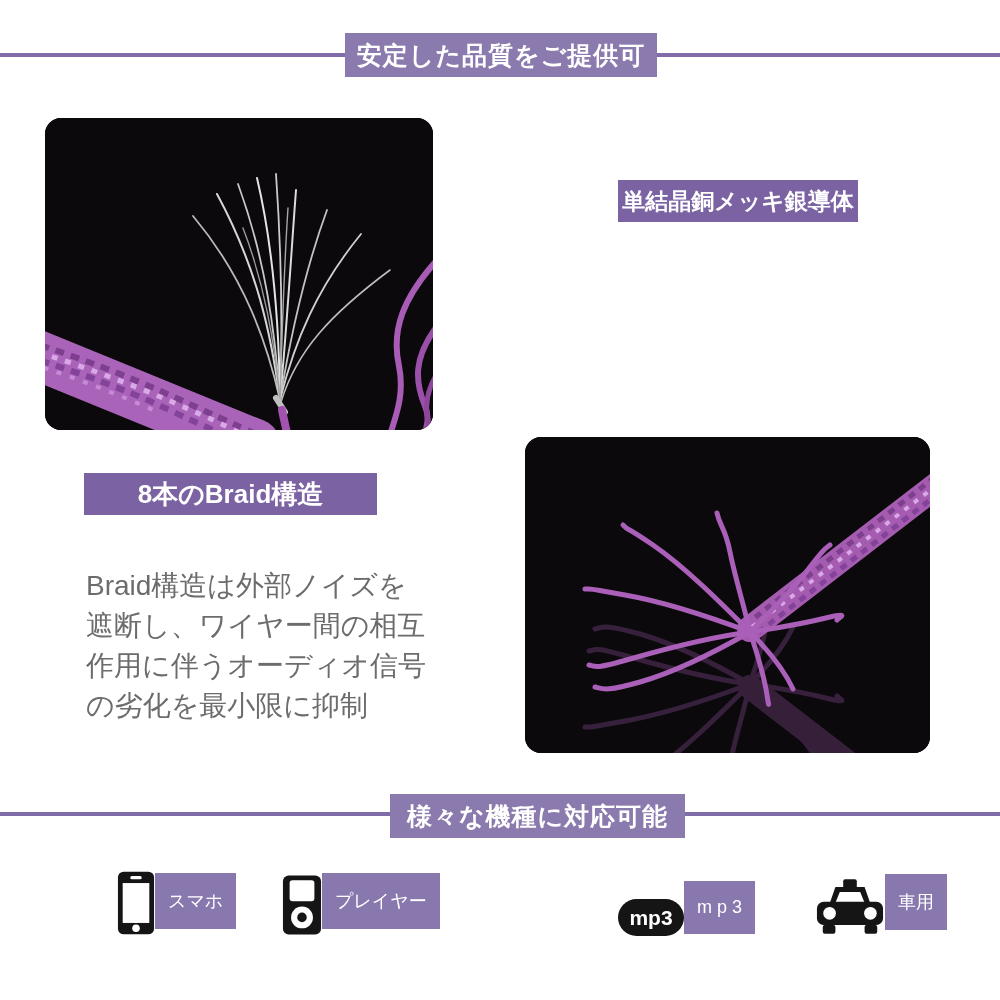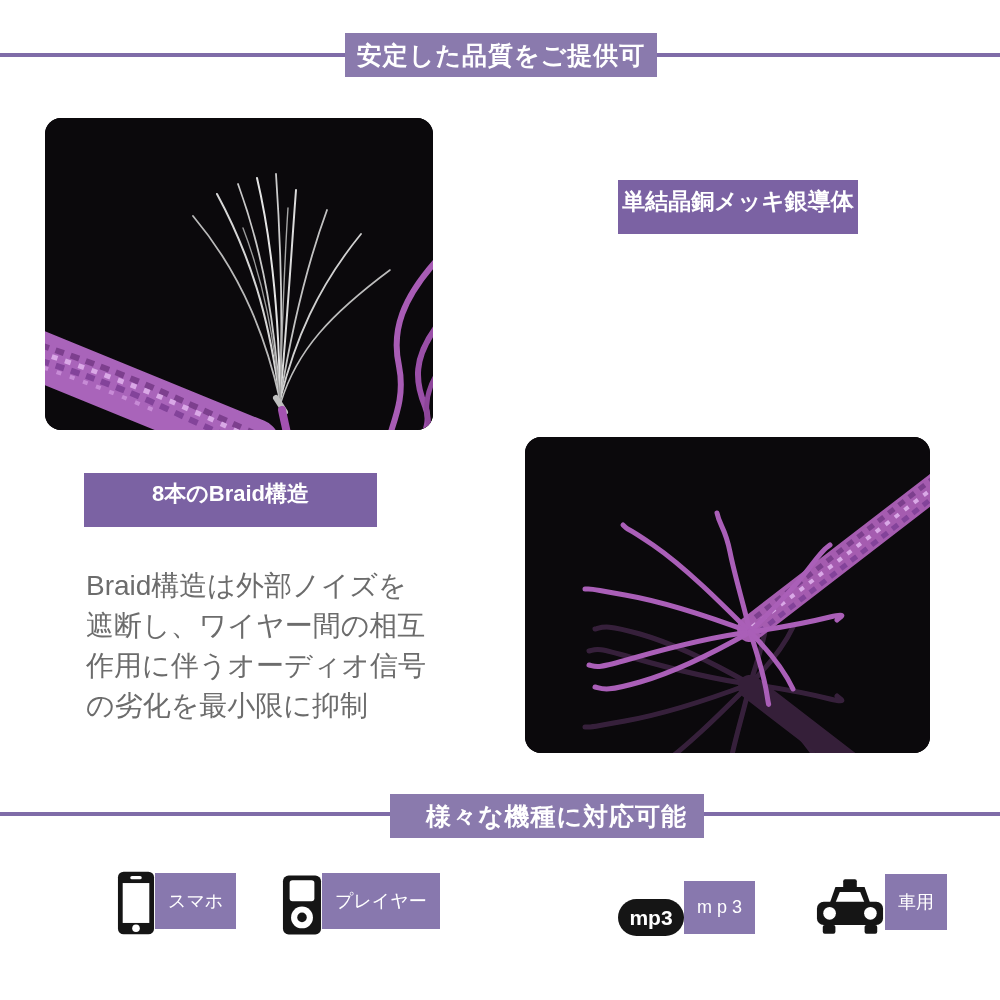--- a/index.html
+++ b/index.html
@@ -8,27 +8,27 @@
     font-family:"Liberation Sans", sans-serif;overflow:hidden;
   }
   .rule{position:absolute;left:0;width:1000px;height:4px;background:#7f6ca8;}
   .rule.top{top:53px;}
   .rule.bottom{top:812px;}
   .banner{
     position:absolute;background:#8a7aad;color:#ffffff;font-weight:bold;
     text-align:center;height:44px;line-height:44px;font-size:25px;letter-spacing:1px;
   }
   .banner.top{left:345px;top:33px;width:312px;}
-  .banner.bottom{left:390px;top:794px;width:295px;padding-left:19px;}
+  .banner.bottom{left:390px;top:794px;width:295px;}
   .heading{
     position:absolute;background:#7b62a3;color:#ffffff;font-weight:bold;
-    text-align:center;height:54px;line-height:42px;
+    text-align:center;height:42px;line-height:42px;
   }
   .heading.conductor{left:618px;top:180px;width:240px;font-size:23px;}
-  .heading.braid{left:84px;top:473px;width:293px;font-size:22px;}
+  .heading.braid{left:84px;top:473px;width:293px;font-size:26px;}
   .bodytext{position:absolute;white-space:pre-line;}
   .conductor-body{left:555px;top:270px;width:430px;text-align:center;
     font-size:22px;line-height:36px;color:#8d8d8d;}
   .braid-body{left:86px;top:566px;width:345px;text-align:left;
     font-size:28px;line-height:40px;color:#6c6c6c;}
   .photo{position:absolute;background:#0b090c;border-radius:16px;overflow:hidden;}
   .photo1{left:45px;top:118px;width:388px;height:312px;}
   .photo2{left:525px;top:437px;width:405px;height:316px;}
   .photo svg{display:block;}
   .device{position:absolute;top:858px;width:140px;display:flex;

